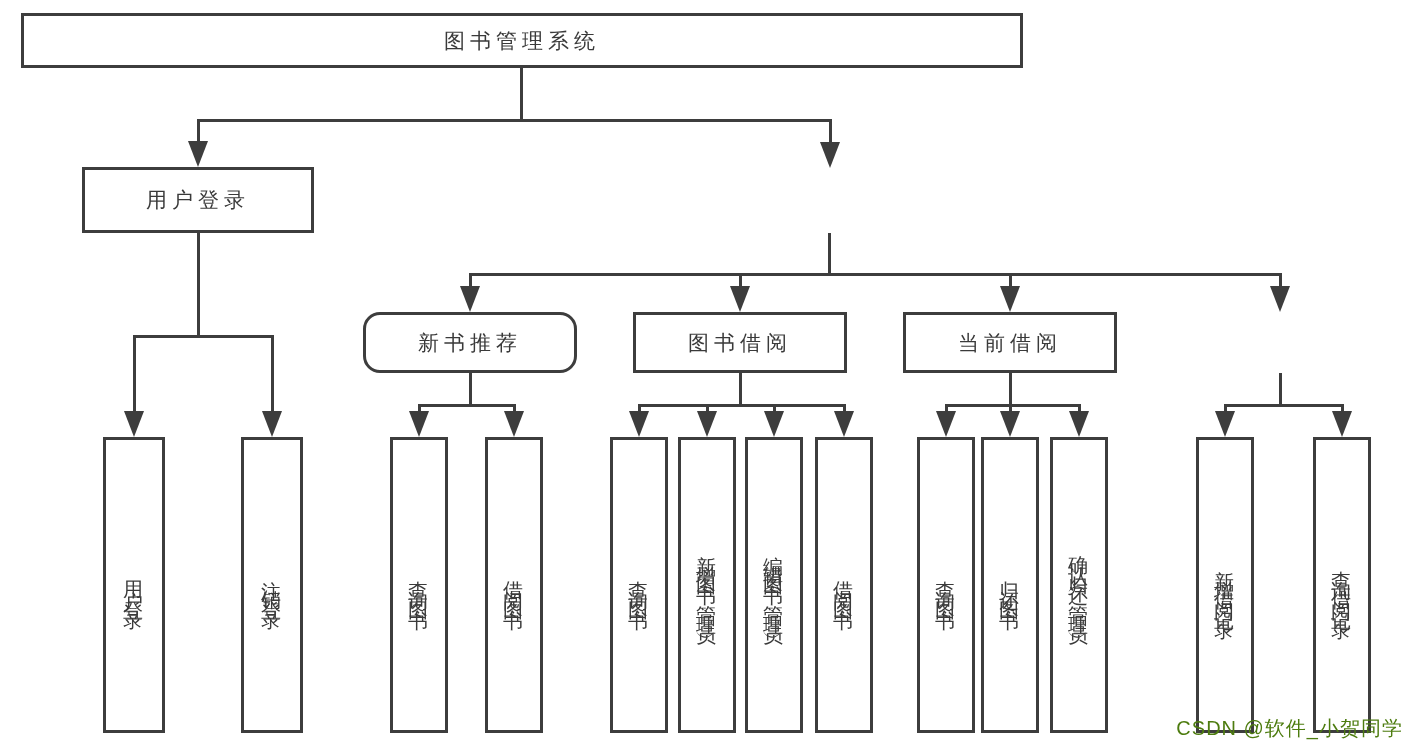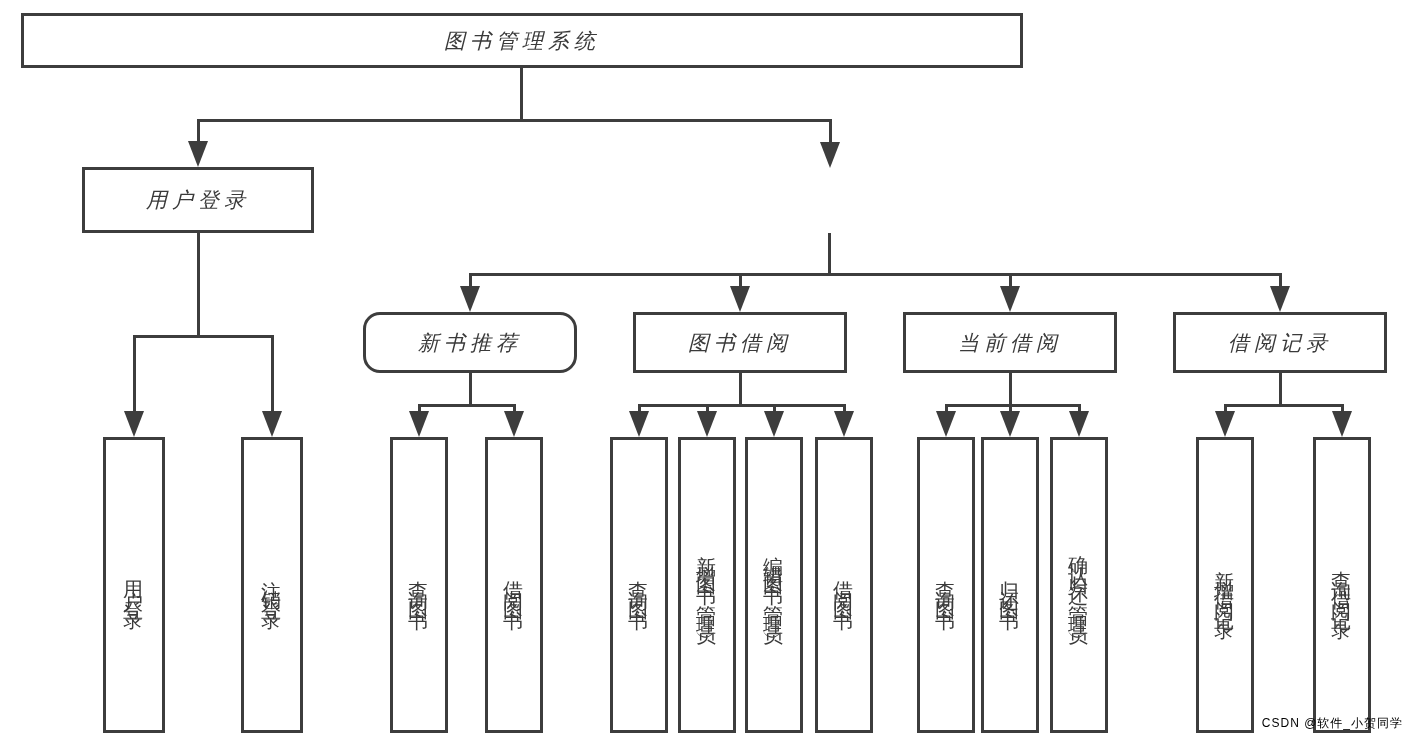--- a/index.html
+++ b/index.html
@@ -16,21 +16,20 @@
     box-sizing: border-box;
     border: 3px solid #3d3d3d;
     background: #ffffff;
     display: flex;
     align-items: center;
     justify-content: center;
     font-size: 21px;
     letter-spacing: 5px;
     color: #3a3a3a;
     white-space: nowrap;
-    font-style: italic;
   }
   .vbox {
     position: absolute;
     box-sizing: border-box;
     border: 3px solid #3d3d3d;
     background: #ffffff;
     display: flex;
     align-items: center;
     justify-content: center;
     writing-mode: vertical-rl;
@@ -47,23 +46,23 @@
     position: absolute;
     width: 0; height: 0;
     border-left: 10px solid transparent;
     border-right: 10px solid transparent;
     border-top: 26px solid #3d3d3d;
   }
   .watermark {
     position: absolute;
     top: 715px;
     right: 2px;
-    font-size: 12px;
+    font-size: 20px;
     letter-spacing: 1px;
-    color: #000000;
+    color: #4d7c0f;
     z-index: 10;
     white-space: nowrap;
   }
 </style>
 </head>
 <body>
 
 <div class="canvas">
 
   <div class="box" style="left:21px; top:13px; width:1002px; height:55px;">图书管理系统</div>
@@ -91,21 +90,20 @@
   <div class="ln" style="left:1009px; top:273px; width:3px; height:16px;"></div>
   <div class="ln" style="left:1279px; top:273px; width:3px; height:16px;"></div>
   <div class="arr" style="left:460px; top:286px;"></div>
   <div class="arr" style="left:730px; top:286px;"></div>
   <div class="arr" style="left:1000px; top:286px;"></div>
   <div class="arr" style="left:1270px; top:286px;"></div>
 
   <div class="box" style="left:363px; top:312px; width:214px; height:61px;border-radius:17px;">新书推荐</div>
   <div class="box" style="left:903px; top:312px; width:214px; height:61px;">当前借阅</div>
   <div class="box" style="left:633px; top:312px; width:214px; height:61px;">图书借阅</div>
-  <div class="box" style="left:1173px; top:312px; width:214px; height:61px;">借阅记录</div>
 
   <div class="ln" style="left:469px; top:373px; width:3px; height:34px;"></div>
   <div class="ln" style="left:418px; top:404px; width:98px; height:3px;"></div>
   <div class="ln" style="left:418px; top:404px; width:3px; height:12px;"></div>
   <div class="ln" style="left:513px; top:404px; width:3px; height:12px;"></div>
   <div class="arr" style="left:409px; top:411px;"></div>
   <div class="arr" style="left:504px; top:411px;"></div>
 
   <div class="ln" style="left:739px; top:373px; width:3px; height:34px;"></div>
   <div class="ln" style="left:638px; top:404px; width:208px; height:3px;"></div>

